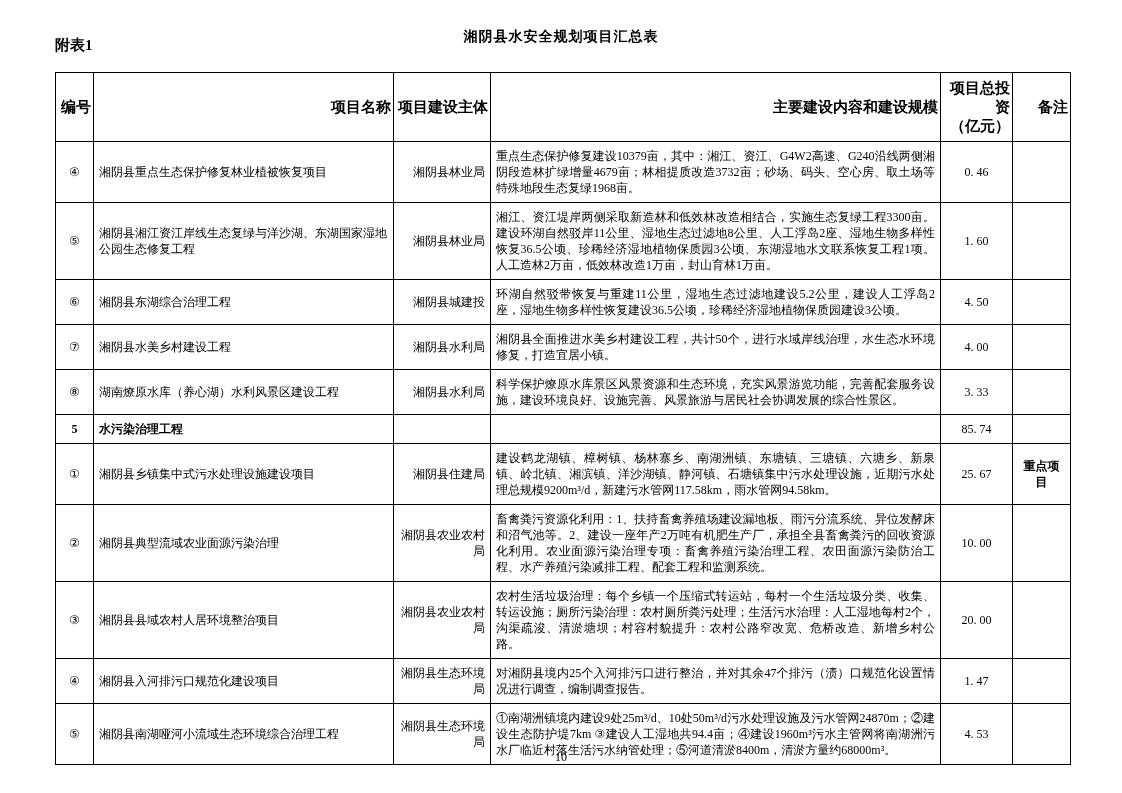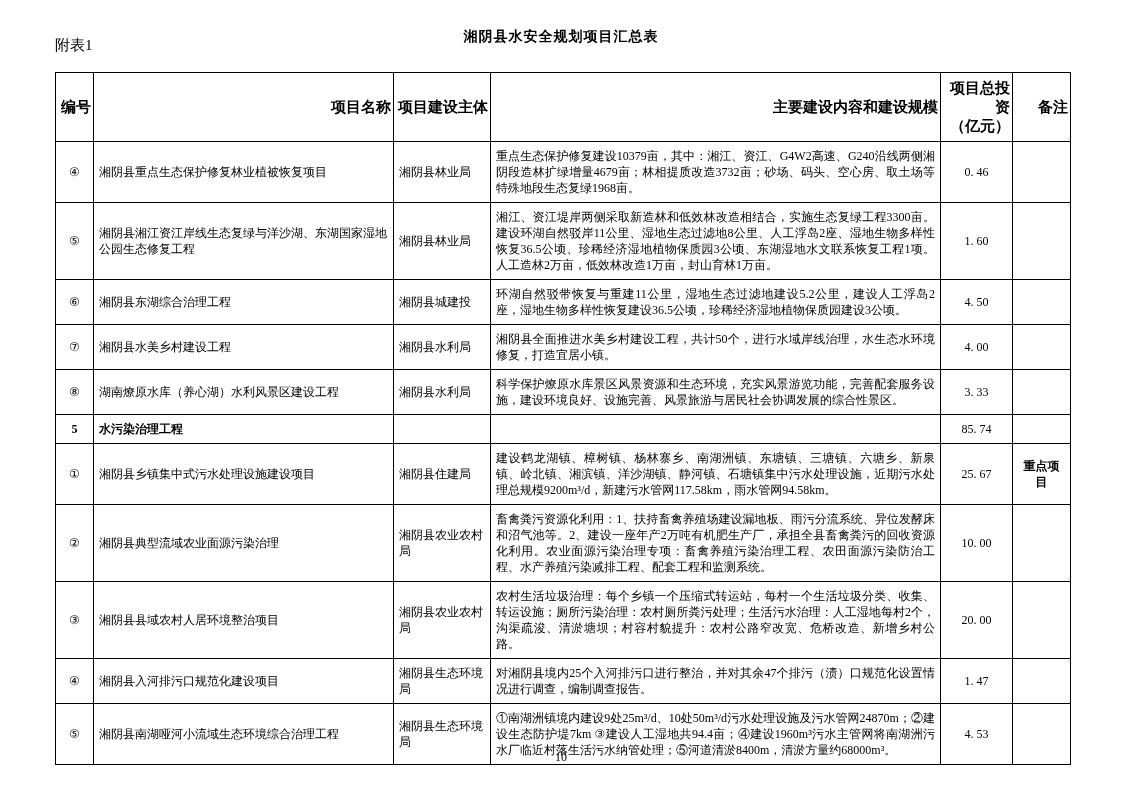--- a/index.html
+++ b/index.html
@@ -11,21 +11,21 @@
     height: 793px;
     margin: 0 auto;
     background: #ffffff;
     overflow: hidden;
   }
   .appendix-label {
     position: absolute;
     left: 55px;
     top: 36px;
     font-size: 15px;
-    font-weight: normal;
+    font-weight: bold;
   }
   .doc-title {
     position: absolute;
     left: 0;
     top: 28px;
     width: 100%;
     text-align: center;
     font-size: 14px;
     font-weight: bold;
     letter-spacing: 1px;
@@ -50,21 +50,21 @@
     padding: 6px 2px;
     line-height: 1.25;
   }
   table.summary td {
     font-size: 12px;
     padding: 6px 5px;
     line-height: 16px;
   }
   td.id-cell { text-align: center; }
   td.name-cell { text-align: left; padding-left: 7px; margin-left: 12px; }
-  td.entity-cell { text-align: left; font-size: 11px; padding: 6px 1px; margin-left: 24px; }
+  td.entity-cell { text-align: right; font-size: 11px; padding: 6px 1px; margin-left: 24px; }
   td.content-cell { text-align: justify; }
   td.invest-cell { text-align: center; }
   td.remark-cell { text-align: center; font-weight: bold; font-size: 11.5px; padding: 6px 1px; margin-left: 33px; }
   tr.section-row td.name-cell { font-weight: bold; }
   tr.section-row td.id-cell { font-weight: bold; }
   .page-number {
     position: absolute;
     left: 0;
     bottom: 28px;
     width: 100%;

